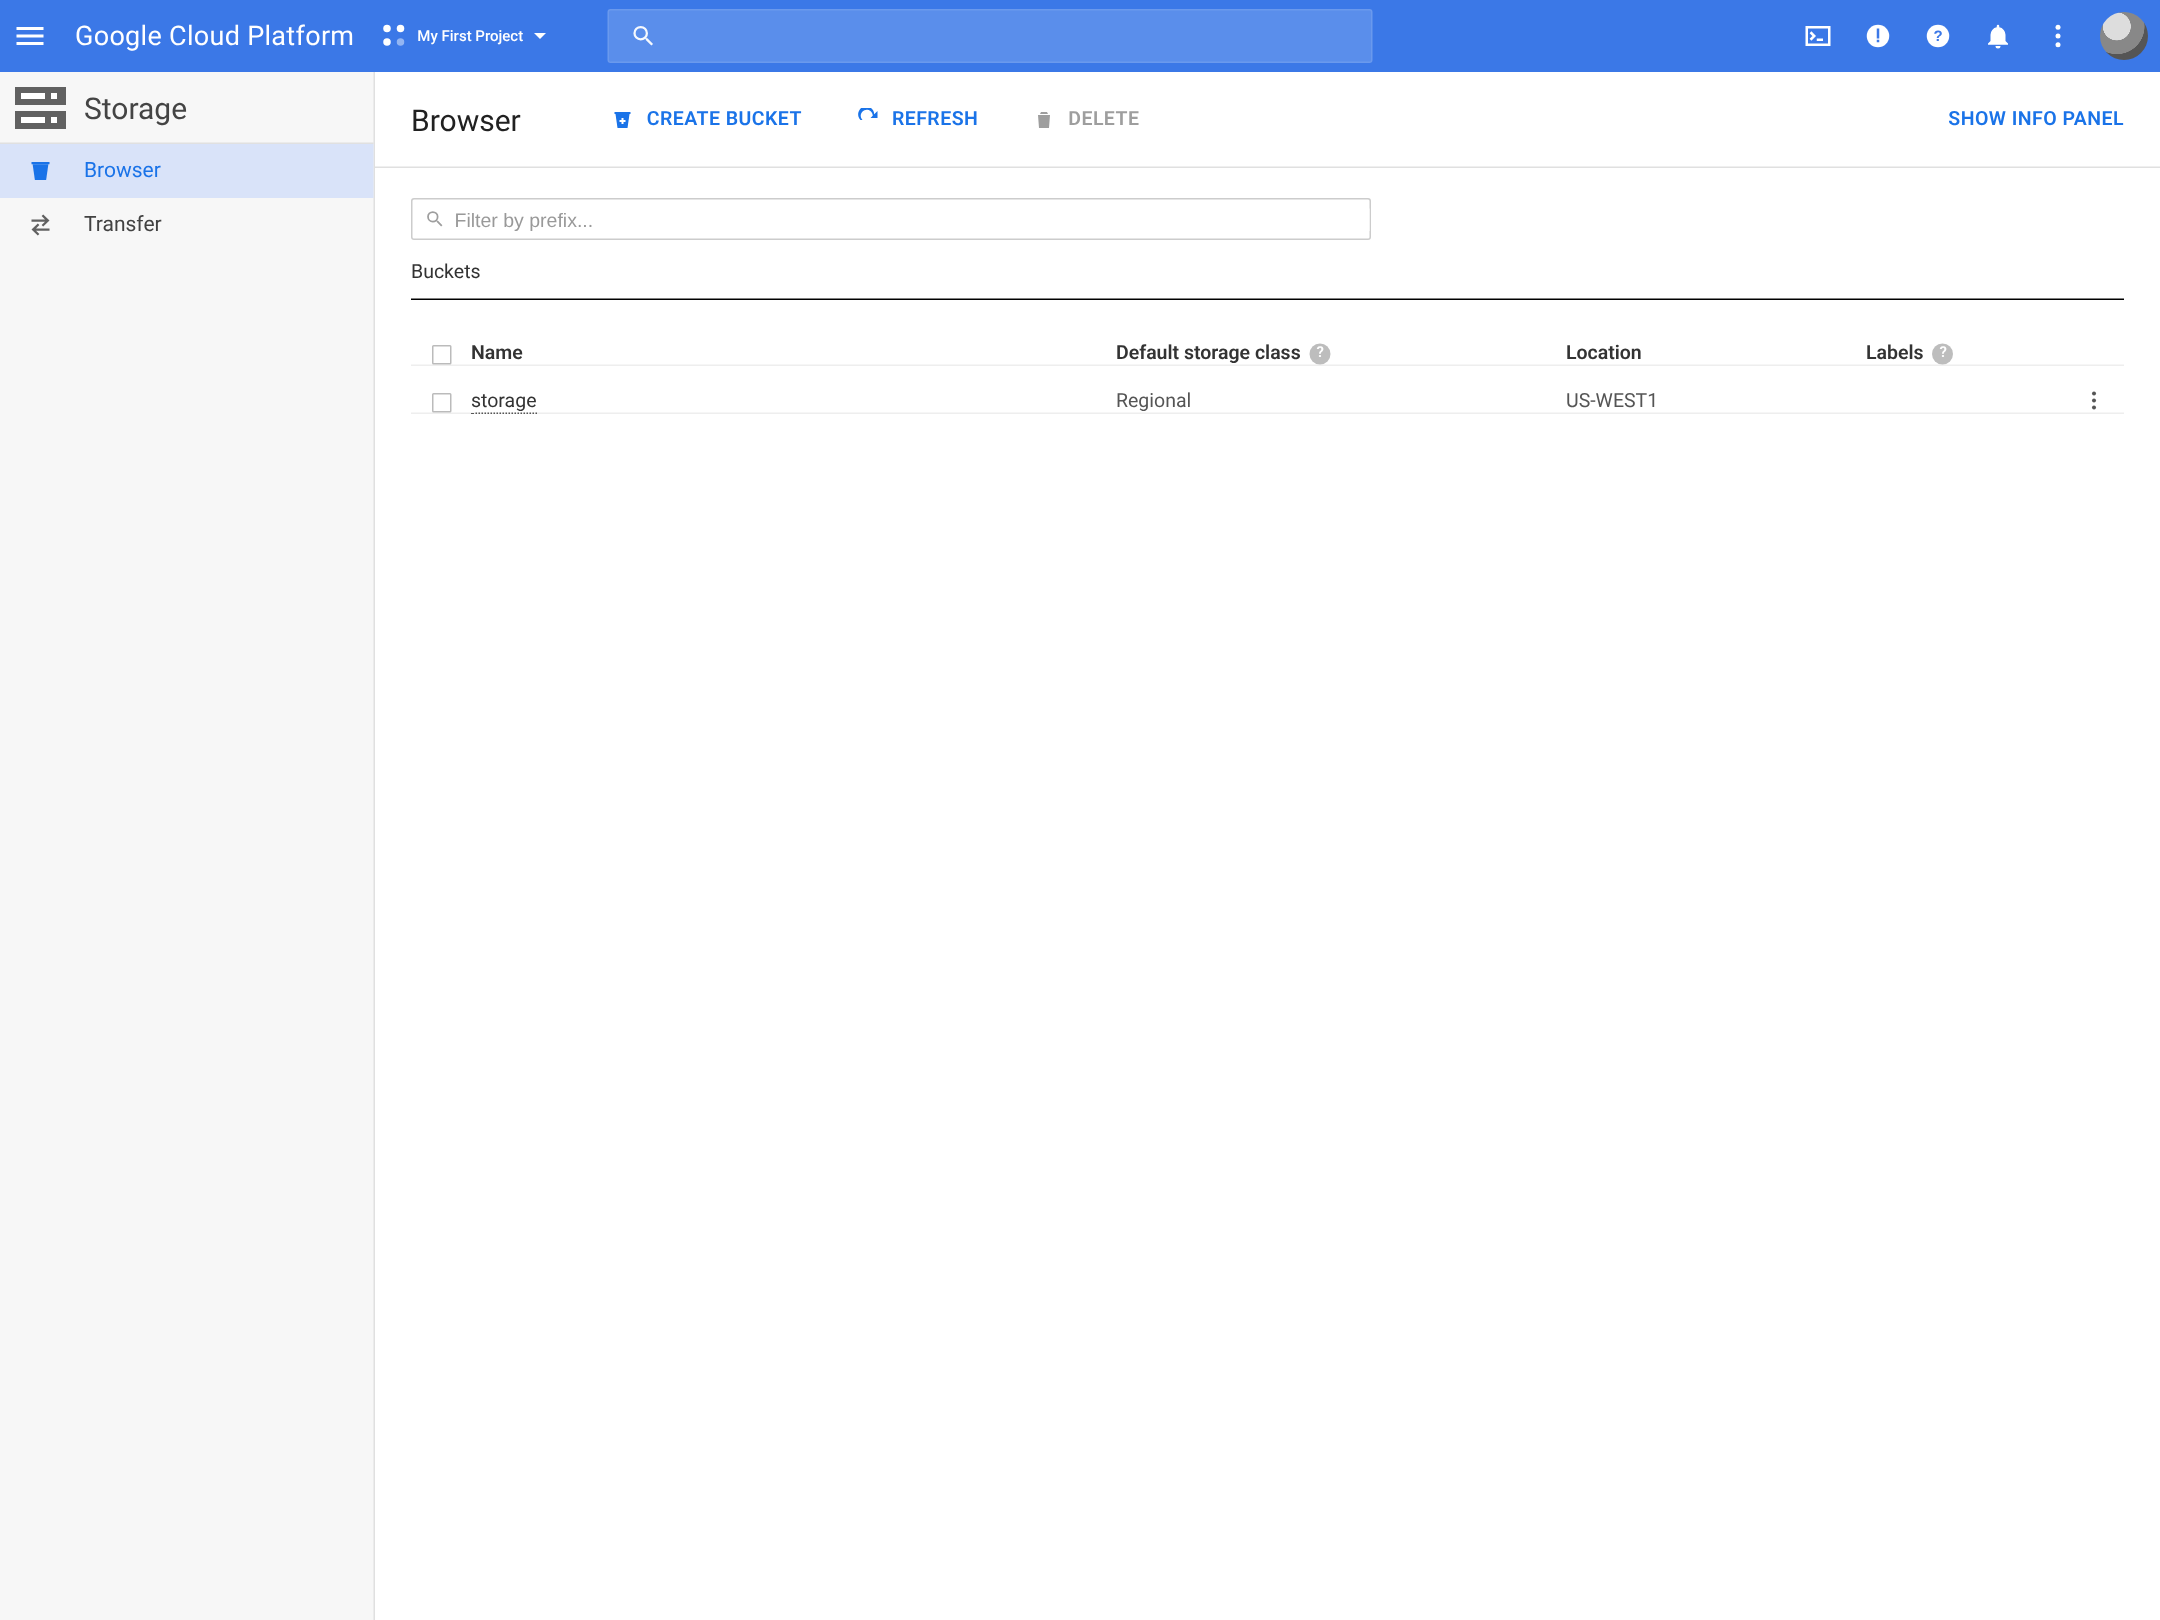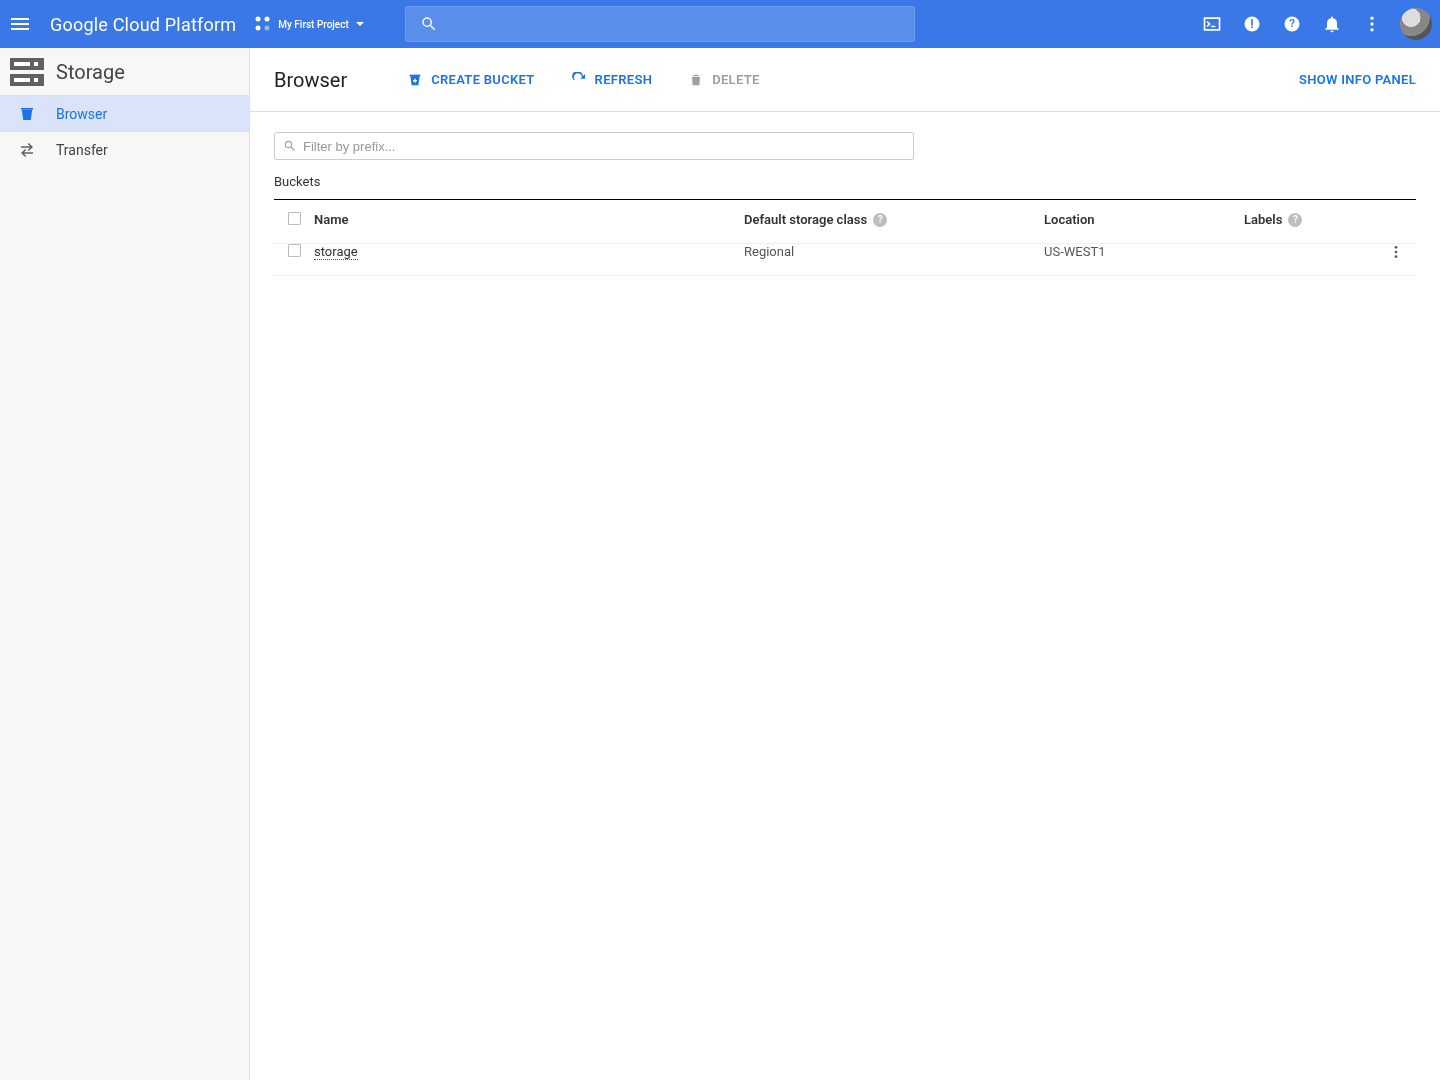--- a/index.html
+++ b/index.html
@@ -43,21 +43,21 @@
   .action-btn svg { margin-right: 8px; }
   .info-panel-btn { margin-left: auto; font-size: 13px; font-weight: 600; color: #1a73e8; cursor: pointer; letter-spacing:.3px; }
 
   .content { padding: 20px 24px; }
   .filter { width: 640px; height: 28px; border: 1px solid #ccc; border-radius: 2px; display: flex; align-items: center; padding-left: 8px; background:#fff; }
   .filter input { border: none; outline: none; font-size: 13px; margin-left: 6px; flex:1; color:#555; }
   .filter input::placeholder { color: #999; }
   .buckets-label { font-size: 13px; color: #333; margin-top: 14px; padding-bottom: 10px; border-bottom: 1px solid #000000; }
 
   .table { margin-top: 12px; }
-  .trow { display: flex; align-items: flex-start; height: 32px; font-size: 13px; border-bottom: 1px solid #eee; }
+  .trow { display: flex; align-items: flex-end; height: 32px; font-size: 13px; border-bottom: 1px solid #eee; }
   .trow.header { font-weight: 600; color: #333; }
   .tcell.check { width: 40px; display:flex; justify-content:center; }
   .tcell.name { width: 430px; }
   .tcell.class { width: 300px; display:flex; align-items:center; }
   .tcell.loc { width: 176px; }
   .tcell.labels { flex: 1; display:flex; align-items:center;margin-left:24px; }
   .tcell.menu { width: 40px; display:flex; justify-content:center; }
   .chk { width: 13px; height: 13px; border: 1px solid #bbb; border-radius:1px; background:#fff; }
   .bucket-link { color: #333; border-bottom: 1px dotted #555; cursor:pointer; }
   .help-q { width:14px; height:14px; border-radius:50%; background:#bdbdbd; color:#fff; font-size:10px; display:inline-flex; align-items:center; justify-content:center; margin-left:6px; }

